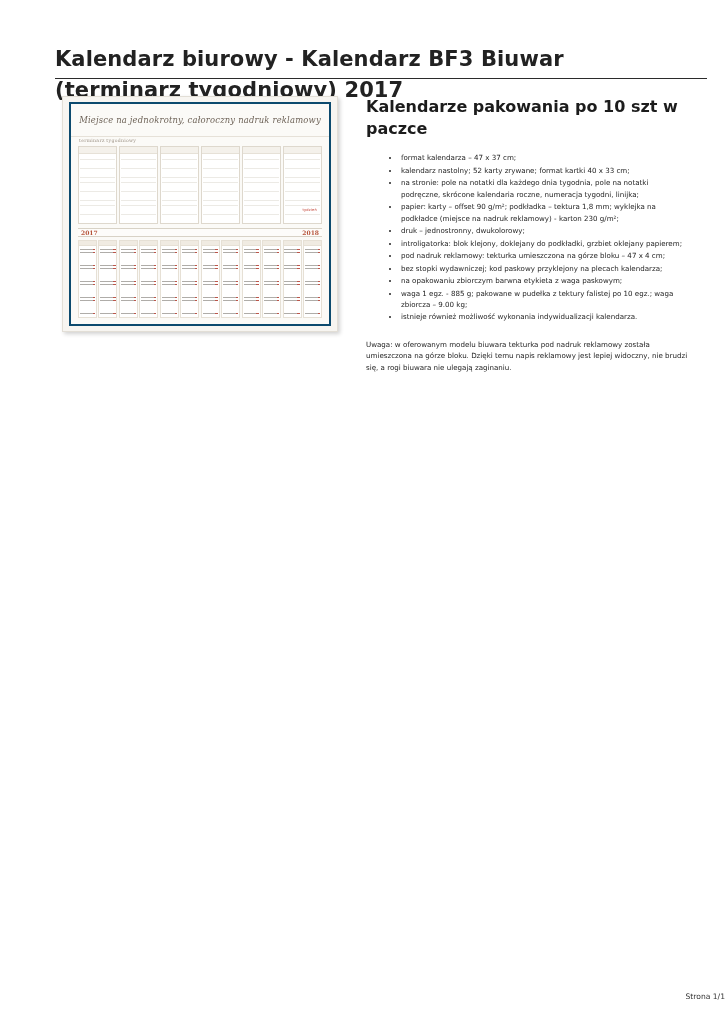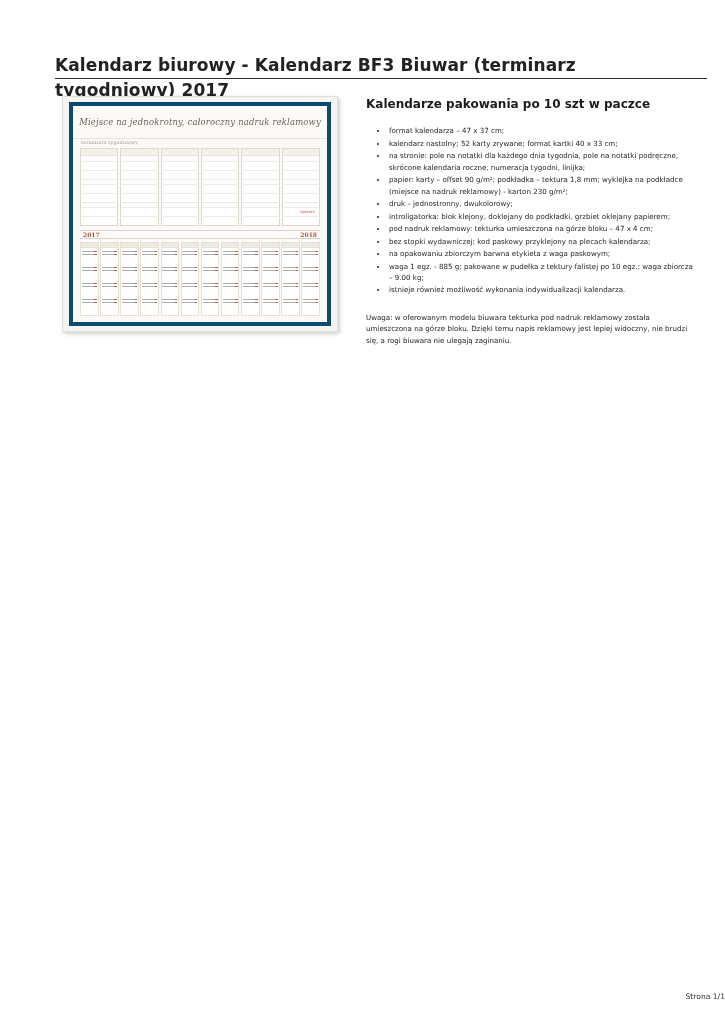--- a/index.html
+++ b/index.html
@@ -19,23 +19,23 @@
     position: relative;
     width: 725px;
     height: 1024px;
     box-sizing: border-box;
   }
 
   
   .doc-title {
     position: absolute;
     left: 55px;
-    top: 42px;
+    top: 30px;
     width: 600px;
-    font-size: 17px;
+    font-size: 21px;
     font-weight: bold;
     line-height: 1.45;
     color: #222222;
     letter-spacing: 0.1px;
   }
   .title-rule {
     position: absolute;
     left: 55px;
     top: 78px;
     width: 652px;
@@ -56,21 +56,21 @@
     box-sizing: border-box;
     overflow: hidden;
   }
   .pi-inner {
     position: absolute;
     left: 6px;
     top: 5px;
     right: 6px;
     bottom: 5px;
     background: #fbfaf7;
-    border: 4px solid #0c4a6e;
+    border: 2px solid #0c4a6e;
     box-sizing: border-box;
   }
   .pi-ad-band {
     position: absolute;
     left: 0; right: 0; top: 0;
     height: 32px;
     border-bottom: 1px solid #e6e1d8;
     display: flex;
     align-items: center;
     justify-content: center;
@@ -192,35 +192,35 @@
   }
 
   
   .text-col {
     position: absolute;
     left: 366px;
     top: 96px;
     width: 330px;
   }
   .lead {
-    font-size: 12px;
+    font-size: 16px;
     font-weight: bold;
     color: #1c1c1c;
     margin: 0 0 13px 0;
     line-height: 1.35;
   }
   .spec-head {
     font-size: 10.5px;
     font-weight: bold;
     color: #1c1c1c;
     margin: 0 0 8px 0;
     line-height: 1.45;
   }
   ul.spec-list {
-    margin: 0;
+    margin: 12px;
     padding: 0 0 0 22px;
     list-style-type: disc;
   }
   ul.spec-list li {
     font-size: 7.1px;
     line-height: 1.62;
     color: #232323;
     margin: 0 0 1px 0;
     padding-left: 1px;
   }

